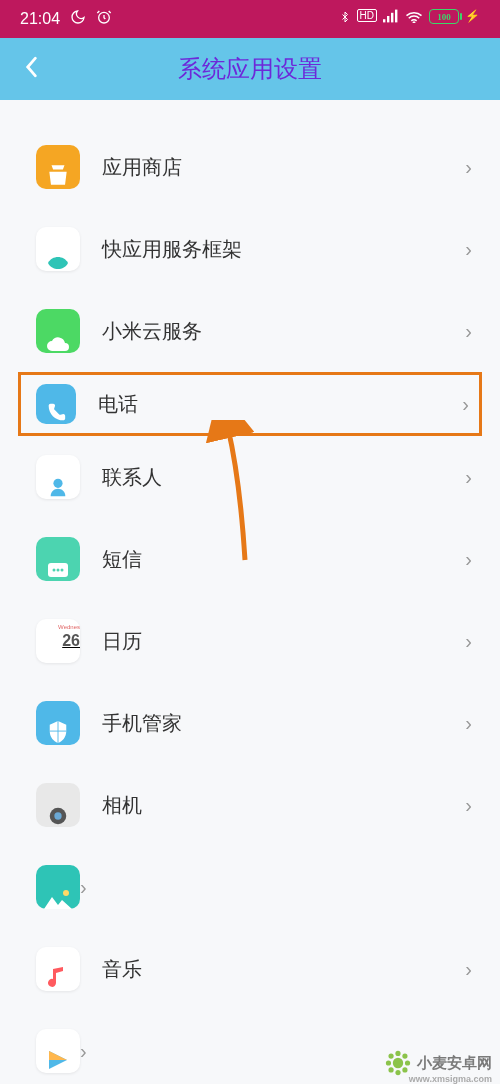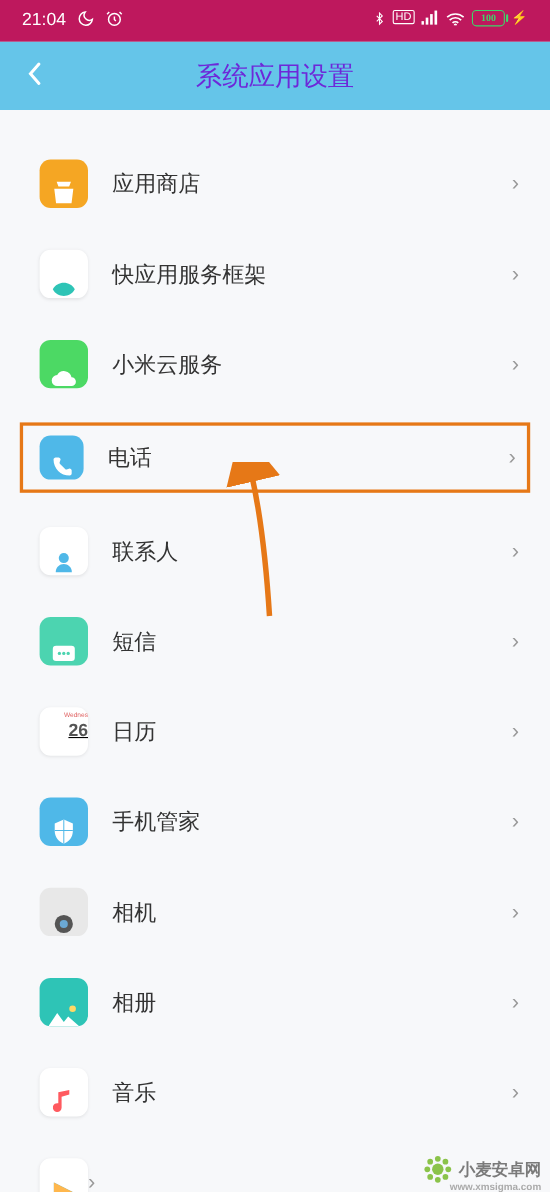--- a/index.html
+++ b/index.html
@@ -50,21 +50,21 @@
   }
   .item {
     height: 82px;
     display: flex;
     align-items: center;
     padding: 0 28px 0 36px;
     position: relative;
   }
   .item.highlighted {
     border: 3px solid #e67817;
-    margin: 12px 18px;
+    margin: 0 18px;
     padding: 0 10px 0 15px;
     height: 64px;
   }
   .app-icon {
     width: 44px;
     height: 44px;
     border-radius: 10px;
     display: flex;
     align-items: flex-end;
     justify-content: center;
@@ -299,21 +299,20 @@
     <span class="chevron">›</span>
   </div>
 
   <div class="item">
     <div class="app-icon" style="background:#2ec4b6">
       <svg width="28" height="20" viewBox="0 0 28 20" fill="#fff">
           <path d="M0 20l8-12 6 8 4-5 10 9H0z"></path>
           <circle cx="22" cy="4" r="3" fill="#ffd966"></circle>
         </svg>
     </div>
-    <div class="item-label">相册</div>
     <span class="chevron">›</span>
   </div>
 
   <div class="item">
     <div class="app-icon" style="background:#fff;box-shadow:0 1px 3px rgba(0,0,0,0.08)">
       <svg width="20" height="24" viewBox="0 0 20 24" fill="#ff5a5f">
           <path d="M8 4v12a4 4 0 11-3-4V2l10-2v4L8 6z"></path>
         </svg>
     </div>
     <div class="item-label">音乐</div>

